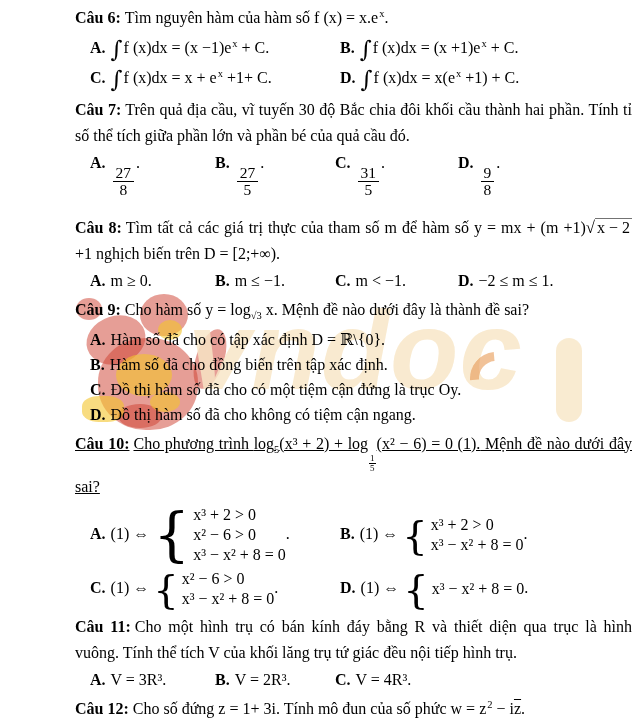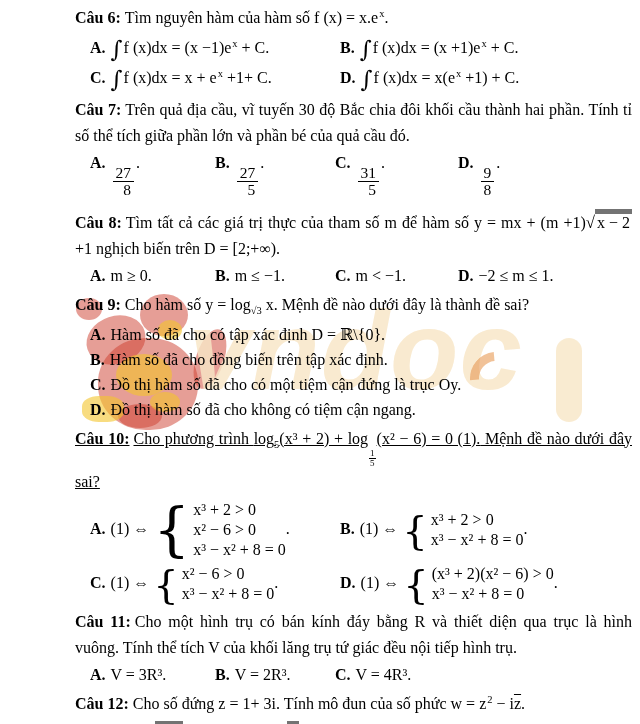--- a/index.html
+++ b/index.html
@@ -45,27 +45,27 @@
   .grid4{display:grid;grid-template-columns:125px 120px 123px auto;align-items:center;}
   .grid2{display:grid;grid-template-columns:250px auto;row-gap:2px;align-items:center;}
   .rows .option{display:block;line-height:25px;}
   .q0 .option{line-height:26px;}
   
   .sup{font-size:10.5px;position:relative;top:-6px;margin-left:1px;}
   .sb{font-size:10.5px;position:relative;top:4px;}
   .bfrac{display:inline-flex;flex-direction:column;align-items:center;
          font-size:9px;line-height:1.1;vertical-align:-12px;margin:0 1px;}
   .bfrac .bd{border-top:0.75px solid #000;padding:0 1px;}
-  .frac{display:inline-flex;flex-direction:column;align-items:flex-end;
-        vertical-align:-10px;line-height:1.05;font-size:15.5px;text-align:center;margin:6px 2px;}
+  .frac{display:inline-flex;flex-direction:column;align-items:center;
+        vertical-align:-10px;line-height:1.05;font-size:15.5px;text-align:center;margin:12px 2px;}
   .frac .fn{border-bottom:1.2px solid #000;padding:0 3px;}
   .frac .fd{padding:0 3px;}
   .sqrt{white-space:nowrap;}
   .sqrt .rs{font-size:1.05em;}
-  .sqrt .rad{display:inline-block;border-top:5px solid #737373;padding:0 2px;line-height:1.1;}
+  .sqrt .rad{display:inline-block;border-top:1px solid #737373;padding:0 2px;line-height:1.1;}
   .ov{text-decoration:overline;}
   .ig{font-size:23px;line-height:0;vertical-align:-4px;padding-right:1px;font-family:"DejaVu Serif",serif;}
   .sys{display:inline-flex;align-items:center;vertical-align:middle;margin:1px 0;}
   .sys .br{line-height:.85;font-weight:400;font-family:"DejaVu Serif","Liberation Serif",serif;}
   .sys3 .br{font-size:58px;}
   .sys2 .br{font-size:40px;}
   .sys .lines{display:inline-flex;flex-direction:column;padding-left:3px;}
   .sys .lines span{line-height:20px;white-space:nowrap;}
 </style>
 </head>
@@ -160,21 +160,20 @@
         <div class="option"><b class="olabel">C.</b><span>(1) ⇔ </span><span class="sys sys2">
             <span class="br">{</span>
             <span class="lines">
               <span>x² − 6 &gt; 0</span>
               <span>x³ − x² + 8 = 0</span>
             </span>
           </span><span>.</span></div>
         <div class="option"><b class="olabel">D.</b><span>(1) ⇔ </span><span class="sys sys2">
             <span class="br">{</span>
             <span class="lines">
-              <span>(x³ + 2)(x² − 6) &gt; 0</span>
               <span>x³ − x² + 8 = 0</span>
             </span>
           </span><span>.</span></div>
       </div>
     </section>
     <section class="question q5">
       <p class="stem"><b class="qlabel">Câu 11:</b><span>Cho một hình trụ có bán kính đáy bằng R và thiết diện qua trục là hình vuông. Tính thể tích V của khối lăng trụ tứ giác đều nội tiếp hình trụ.</span></p>
       <div class="options grid4">
         <div class="option"><b class="olabel">A.</b><span>V = 3R³.</span></div>
         <div class="option"><b class="olabel">B.</b><span>V = 2R³.</span></div>

